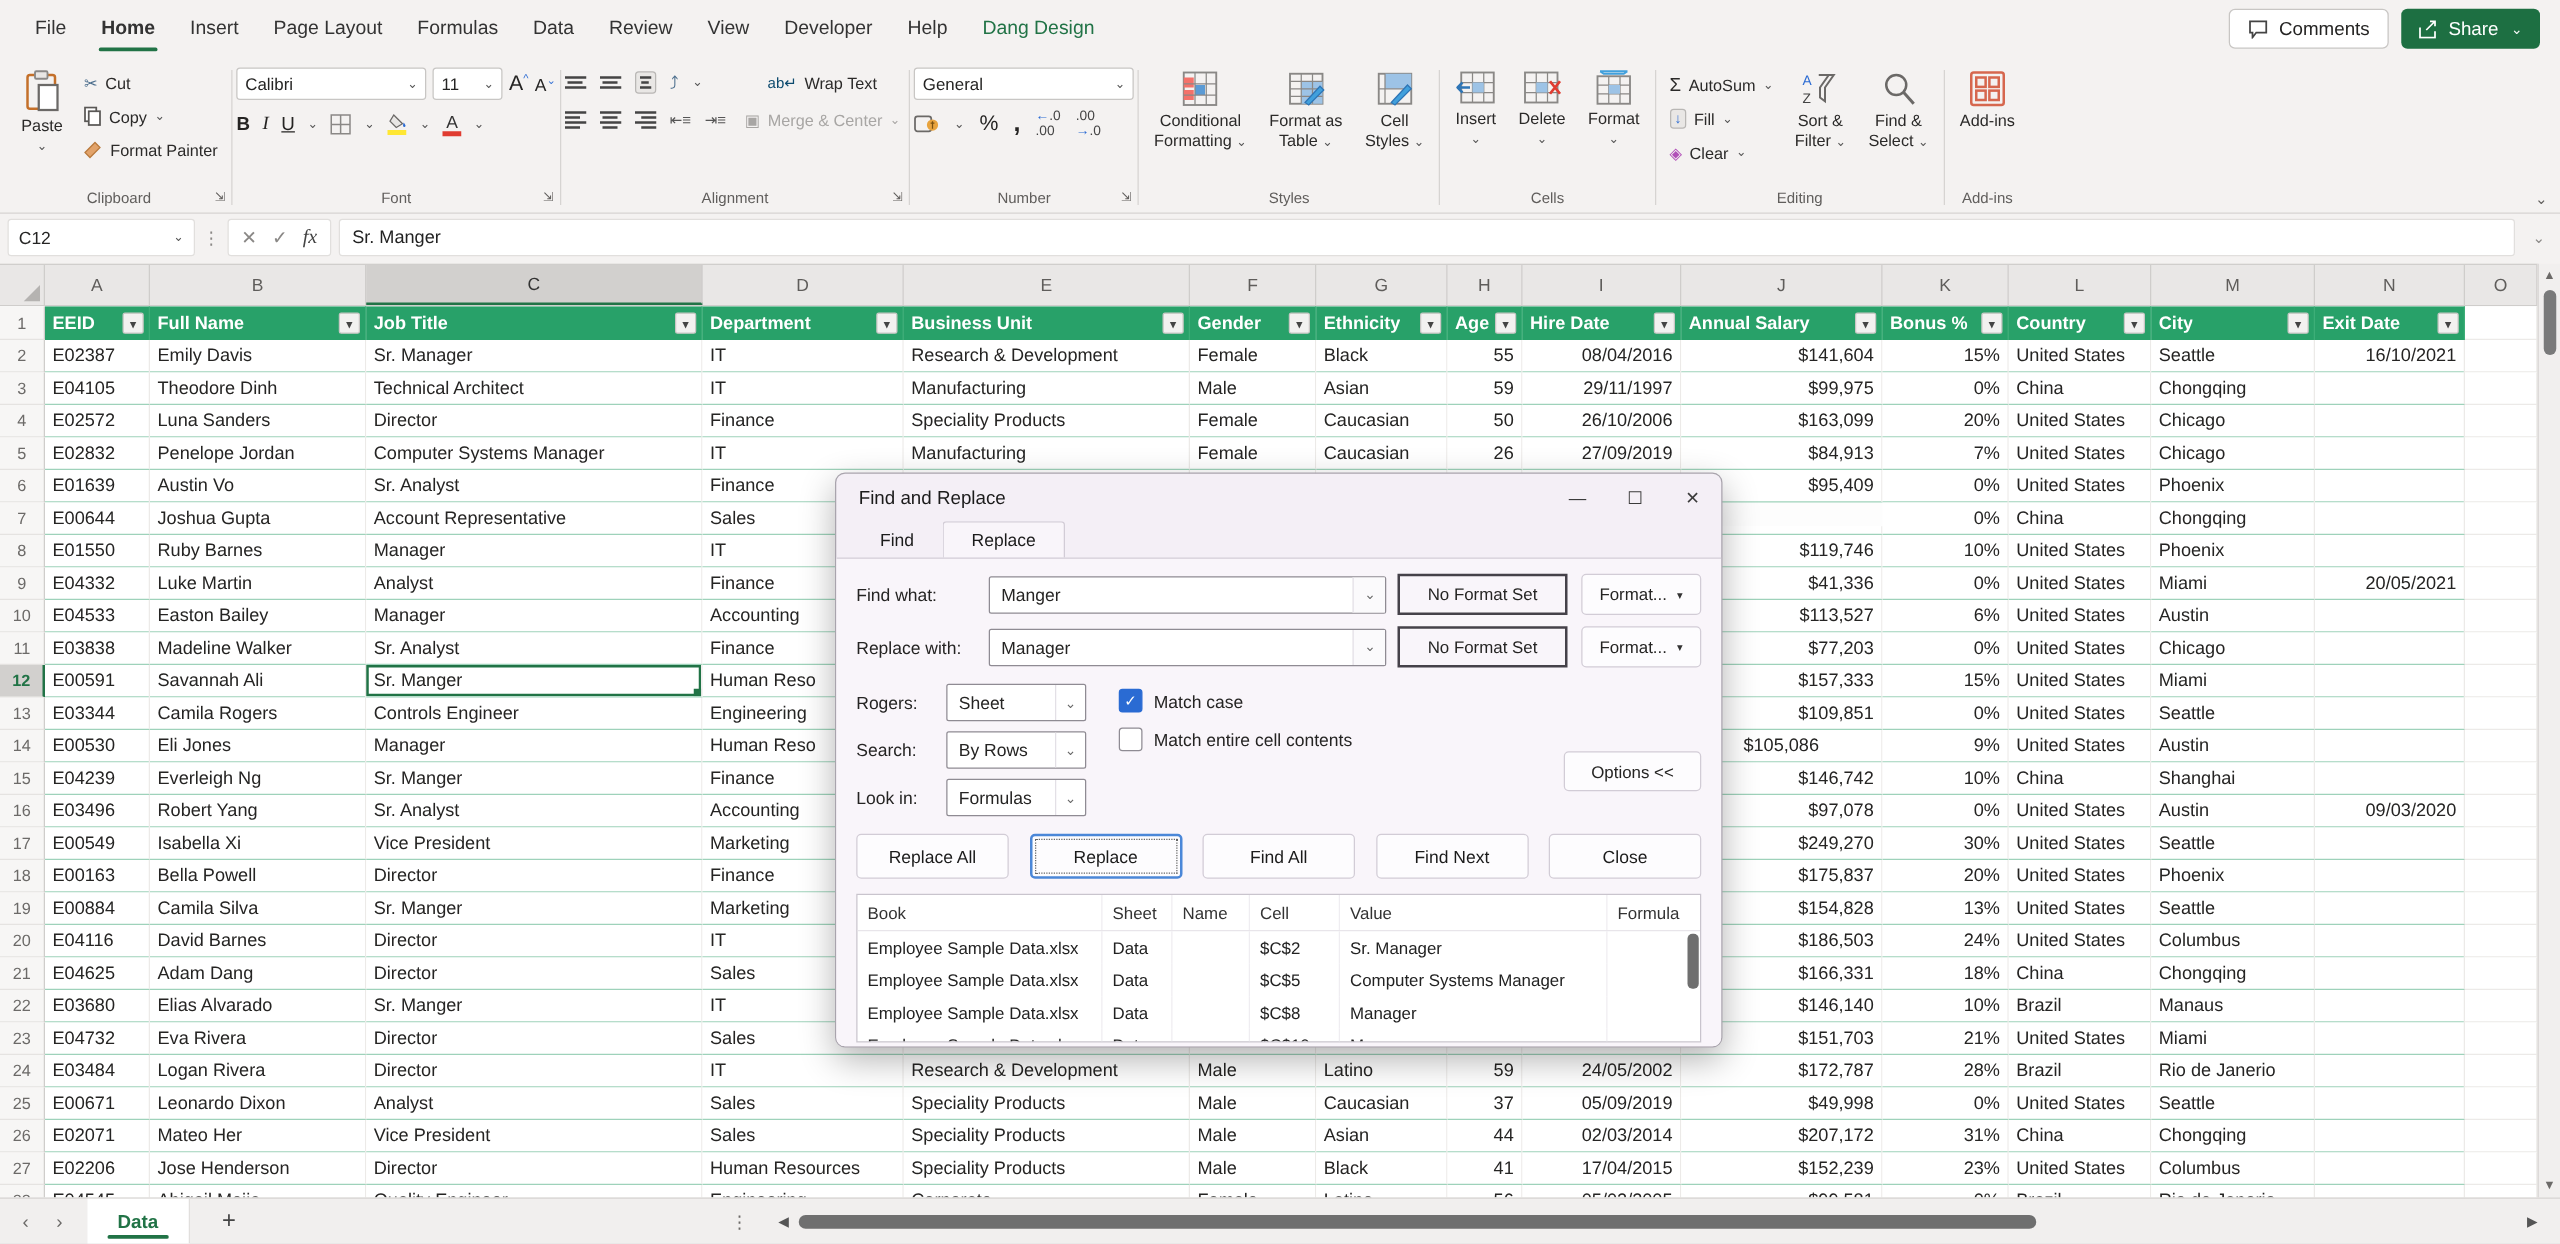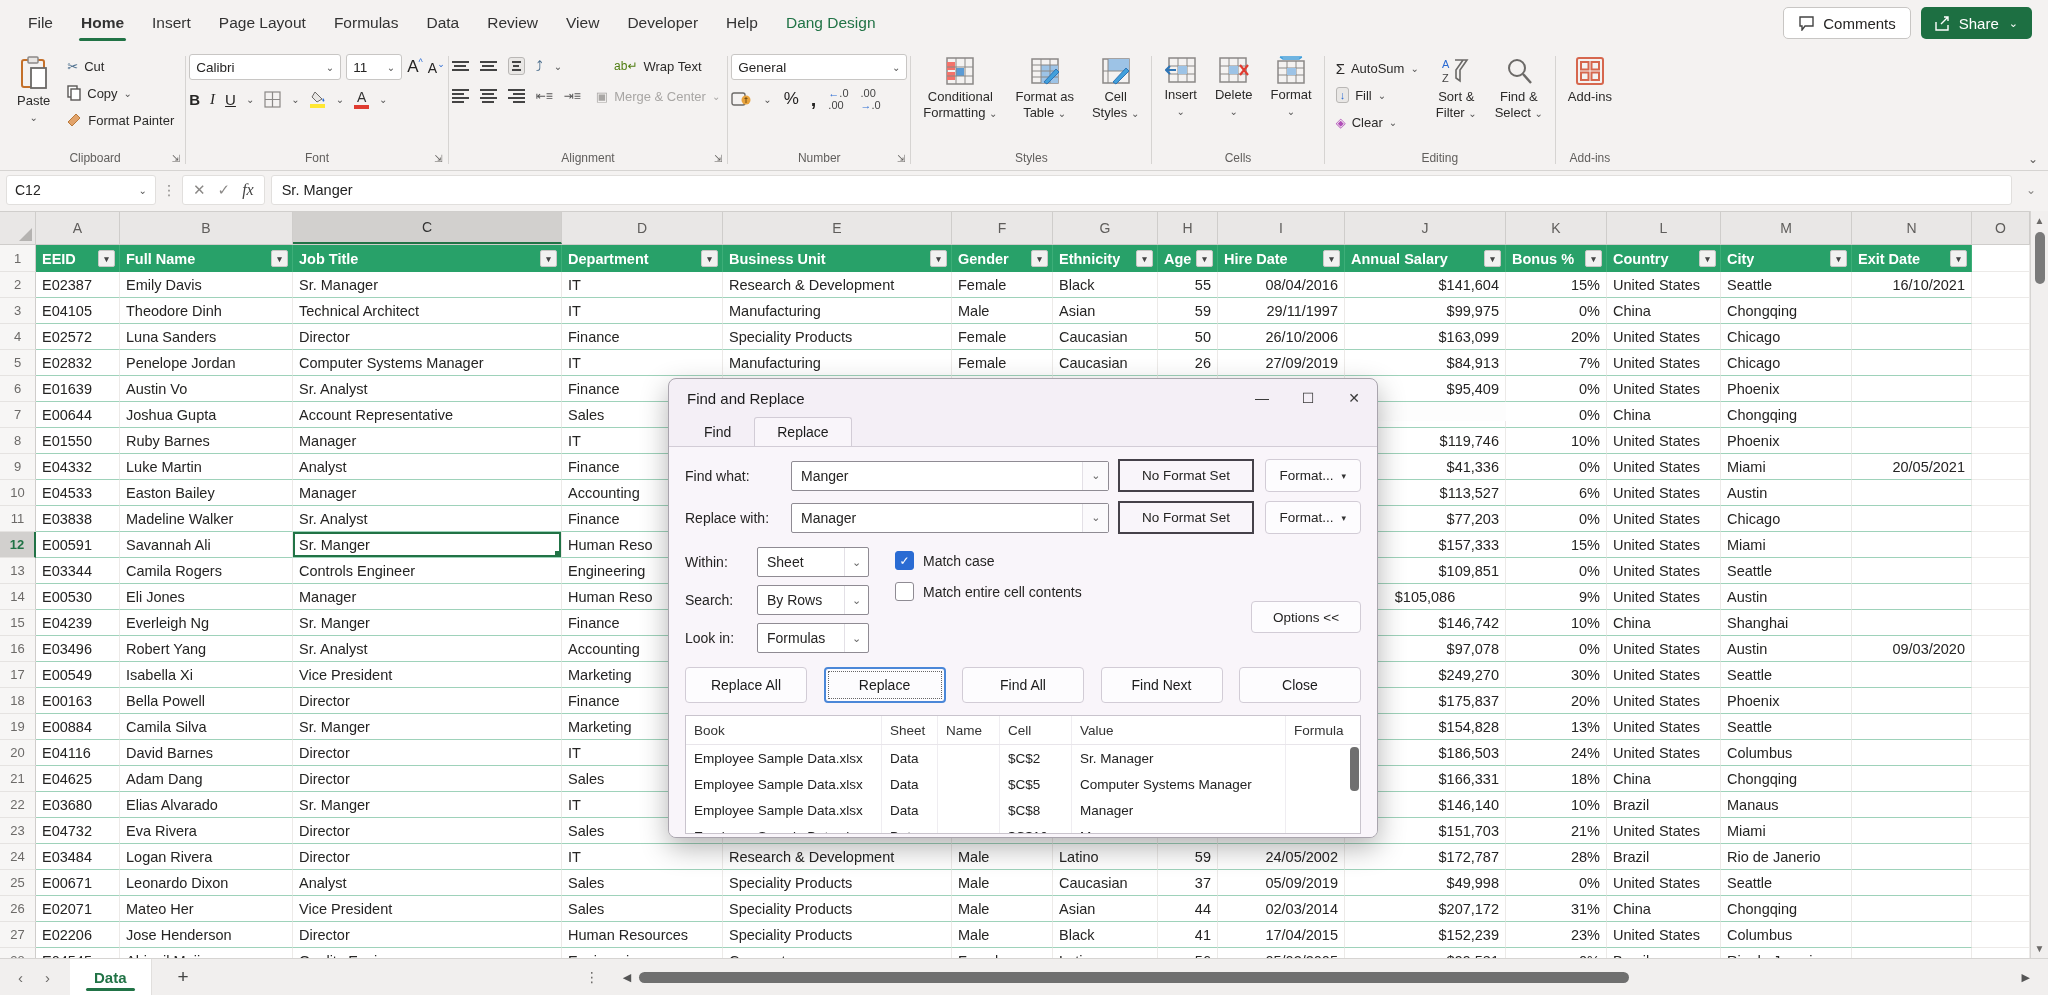--- a/index.html
+++ b/index.html
@@ -271,21 +271,21 @@
             </span>
           <span class="align-glyph c boxed">
               <i></i>
               <i></i>
               <i></i>
             </span>
           <span style="color:#4a6d8c; font-size:14px;">⤴</span>
           <span class="chev">⌄</span>
           <span style="width:26px;"></span>
           <span class="rsmall">
-            <span class="icon" style="color:#4d7c0f; font-size:12px;">ab↵</span>
+            <span class="icon" style="color:#0c4a6e; font-size:12px;">ab↵</span>
             <span>Wrap Text</span>
           </span>
         </div>
         <div style="display:flex; align-items:center; gap:11px;">
           <span class="align-glyph l">
               <i></i>
               <i></i>
               <i></i>
               <i></i>
             </span>
@@ -1130,21 +1130,21 @@
             <span>No Format Set</span>
           </div>
         <div class="format-btn">
           <span>Format...</span>
             <span class="tiny">▾</span>
         </div>
       </div>
       <div class="opts">
         <div class="opts-left">
           <div class="oprow">
-            <span class="olabel">Within:</span>
+            <span class="olabel">Rogers:</span>
             <div class="odrop">
               <span>Sheet</span>
                 <span class="cchev">⌄</span>
             </div>
           </div>
           <div class="oprow">
             <span class="olabel">Search:</span>
             <div class="odrop">
               <span>By Rows</span>
                 <span class="cchev">⌄</span>

